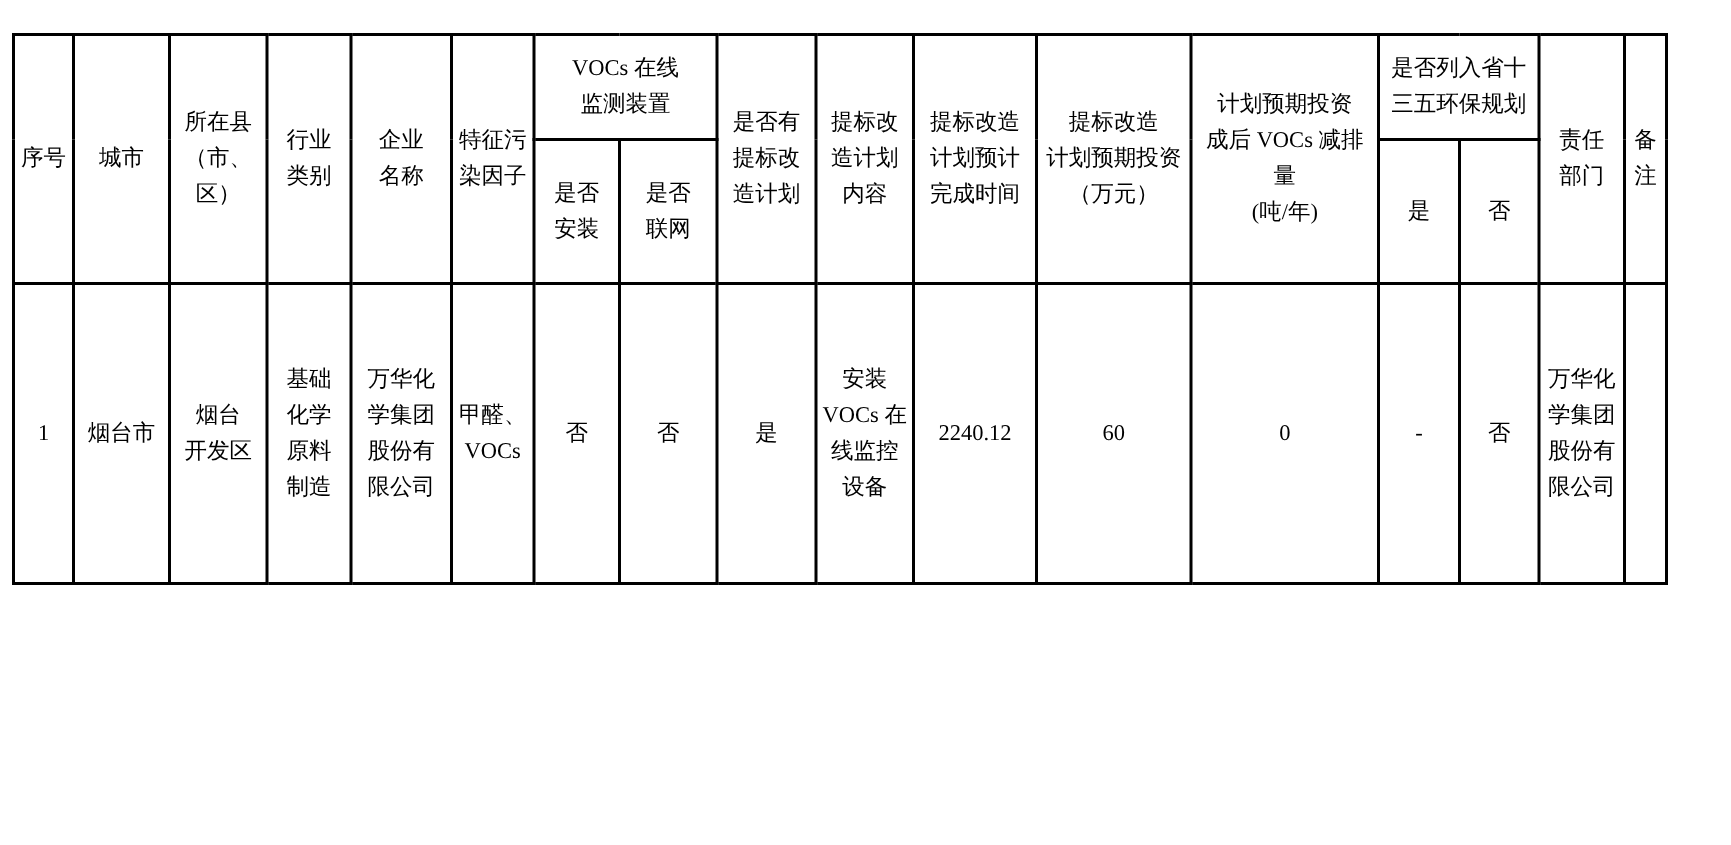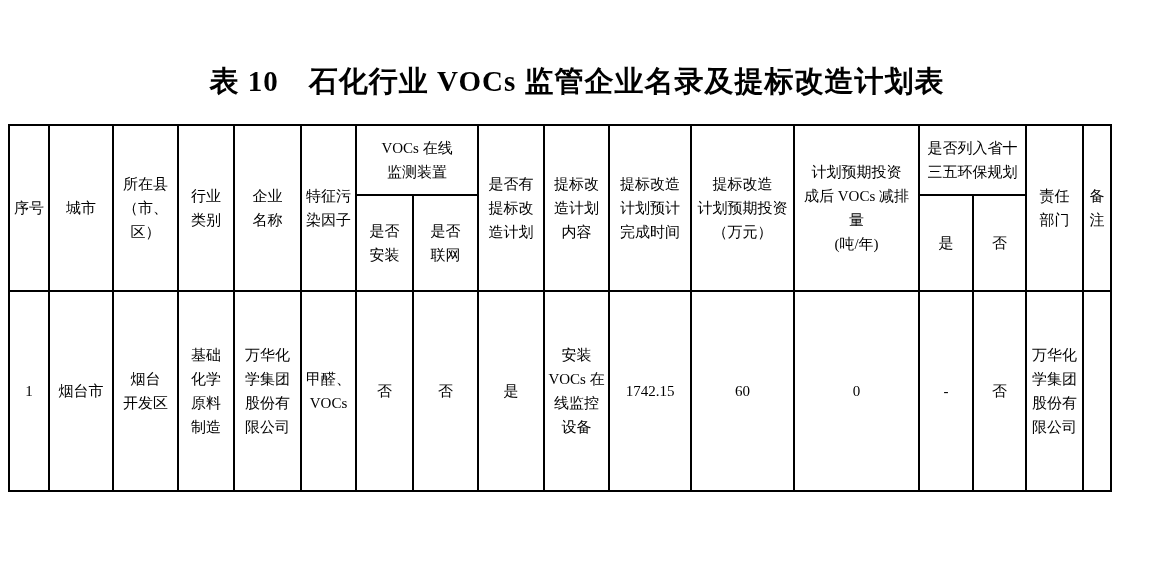--- a/index.html
+++ b/index.html
@@ -46,21 +46,20 @@
   }
   tr.header-row-1 { height: 70px; }
   tr.header-row-2 { height: 96px; }
   tr.body-row    { height: 200px; }
 </style>
 </head>
 <body>
 
 <div class="page">
 
-  <h1 class="title">表 10　石化行业 VOCs 监管企业名录及提标改造计划表</h1>
 
   <table class="doc-table">
     <colgroup>
       <col style="width:40px">
         <col style="width:64px">
         <col style="width:65px">
       <col style="width:56px">
         <col style="width:67px">
         <col style="width:55px">
       <col style="width:57px">
@@ -136,21 +135,21 @@
 限公司</td>
         <td>甲醛、
 VOCs</td>
         <td>否</td>
         <td>否</td>
         <td>是</td>
         <td>安装
 VOCs 在
 线监控
 设备</td>
-        <td>1742.15</td>
+        <td>2240.12</td>
         <td>60</td>
         <td>0</td>
         <td>-</td>
         <td>否</td>
         <td>万华化
 学集团
 股份有
 限公司</td>
         <td></td>
       </tr>

